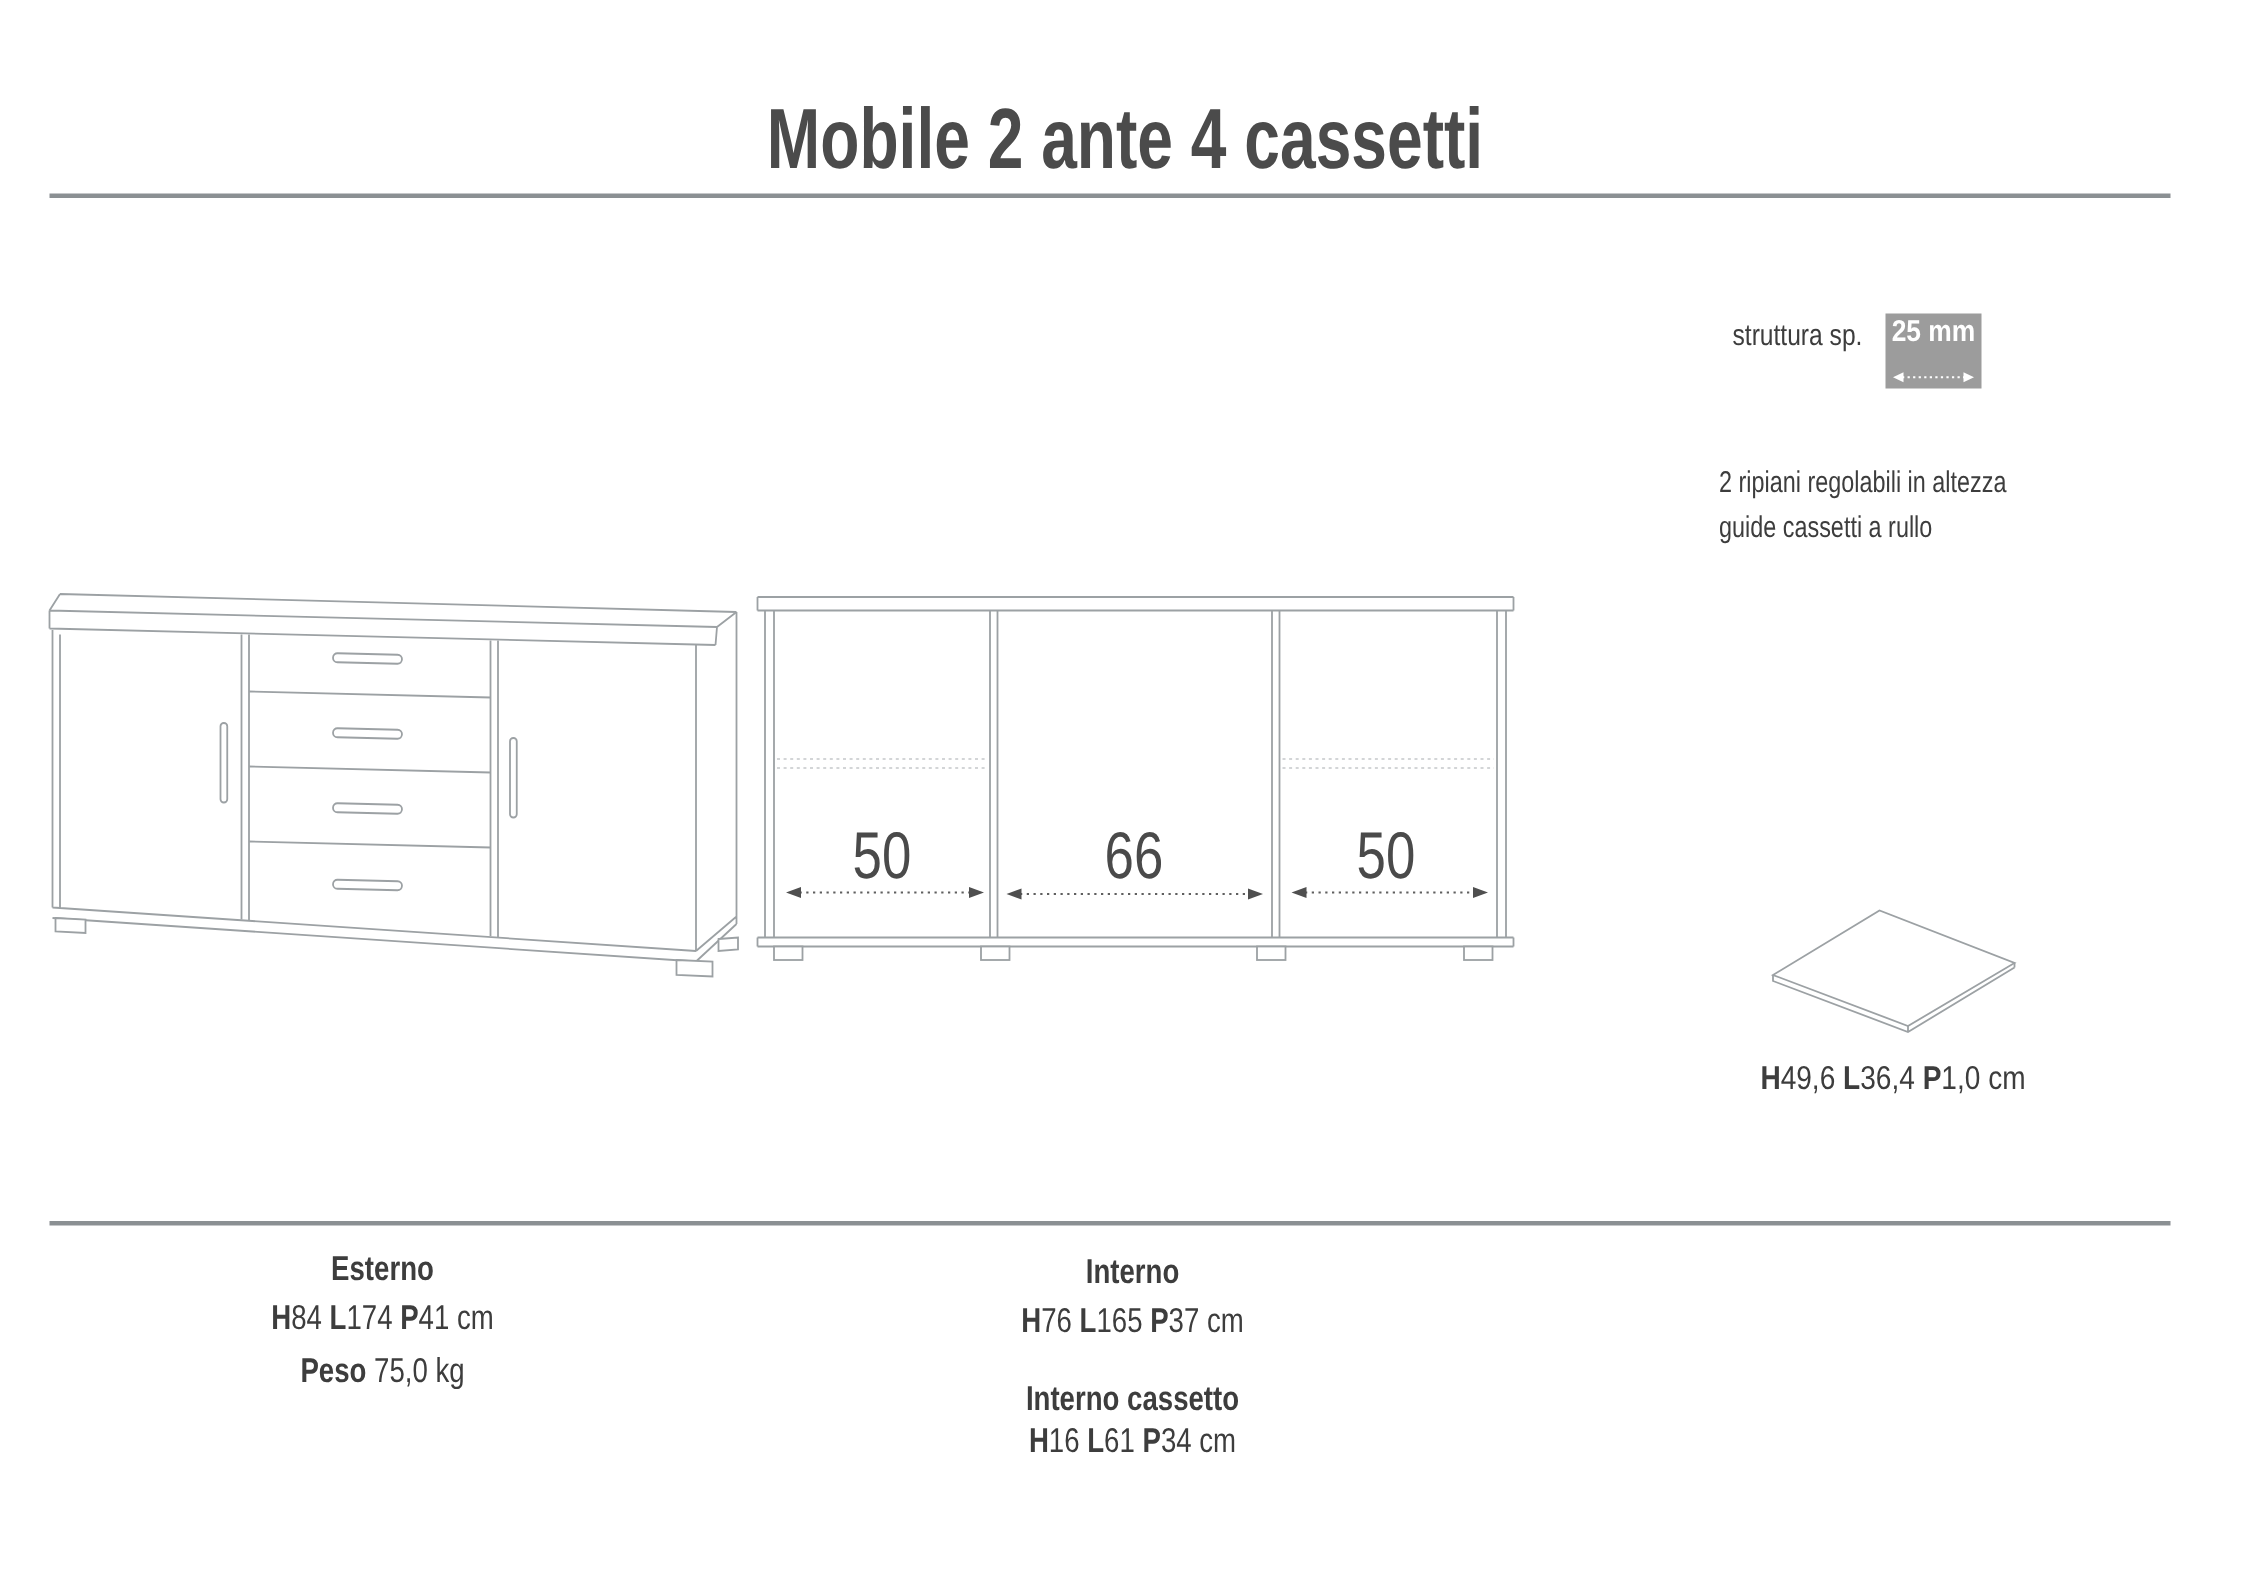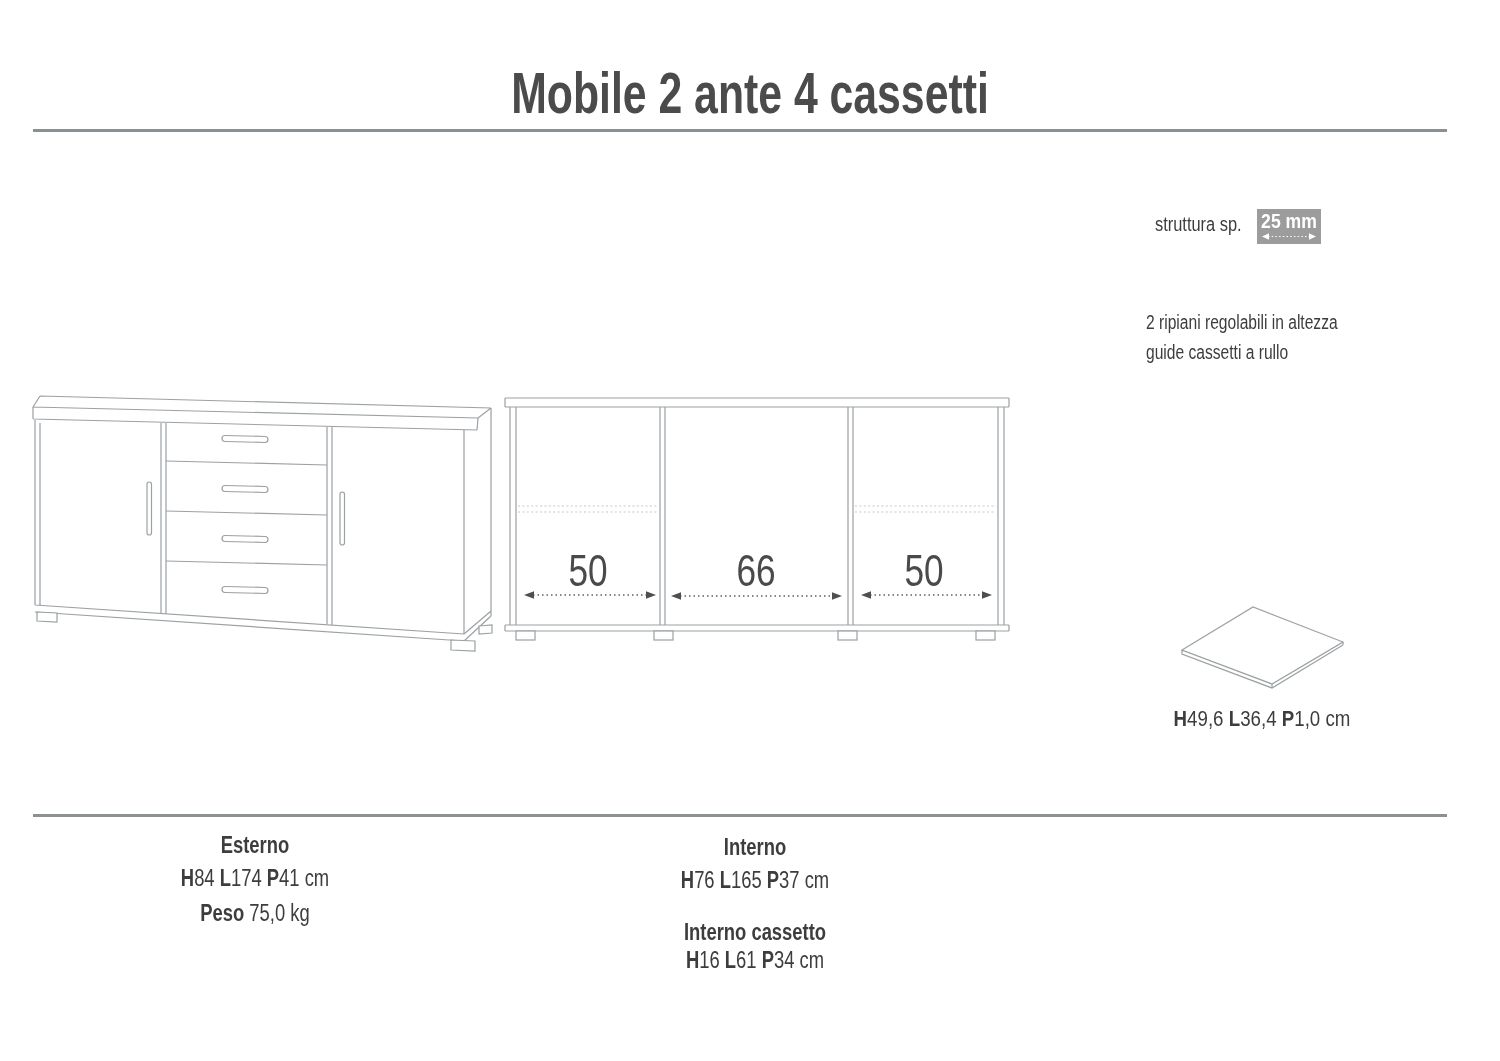--- a/index.html
+++ b/index.html
@@ -8,21 +8,21 @@
   .abs{position:absolute;}
 
   
   #title{left:0;right:0;top:60px;text-align:center;font-size:57px;font-weight:700;
          color:#4b4b4b;transform:scaleX(0.75);transform-origin:50% 50%;white-space:nowrap;}
   .rule{height:3px;background:#8b9093;}
 
   
   #struttura-label{top:213px;right:258px;font-size:20px;color:#3d3d3d;
          transform:scaleX(0.82);transform-origin:100% 50%;white-space:nowrap;}
-  #badge{top:209px;left:1257px;width:64px;height:35px;background:#9c9c9c;text-align:center;}
+  #badge{top:209px;left:1257px;width:64px;height:50px;background:#9c9c9c;text-align:center;}
   #badge .val{display:block;margin-top:1px;font-size:20px;font-weight:700;color:#ffffff;
          transform:scaleX(0.88);transform-origin:50% 50%;white-space:nowrap;}
   #badge svg{position:absolute;left:4px;bottom:3px;}
   #features{top:307px;left:1146px;font-size:20px;line-height:30px;color:#3d3d3d;
          transform:scaleX(0.78);transform-origin:0 0;white-space:nowrap;}
 
   
   .wnum{top:546px;width:120px;text-align:center;font-size:44px;font-weight:400;color:#4a4a4a;
         transform:scaleX(0.8);transform-origin:50% 50%;}
 

